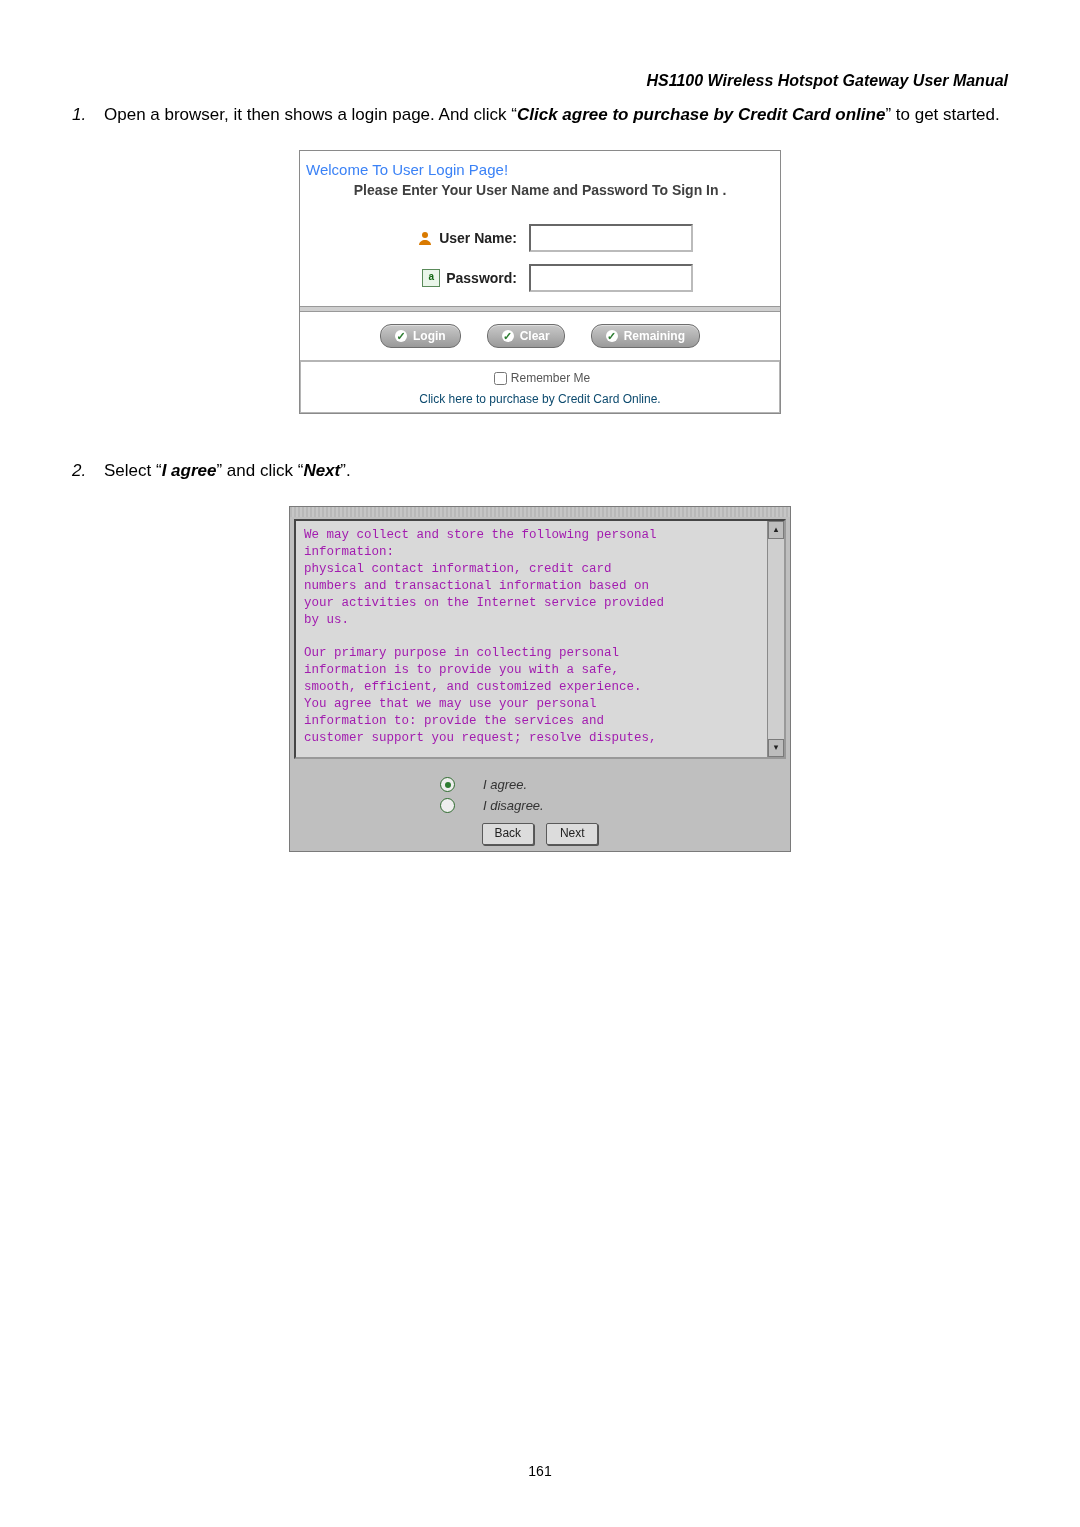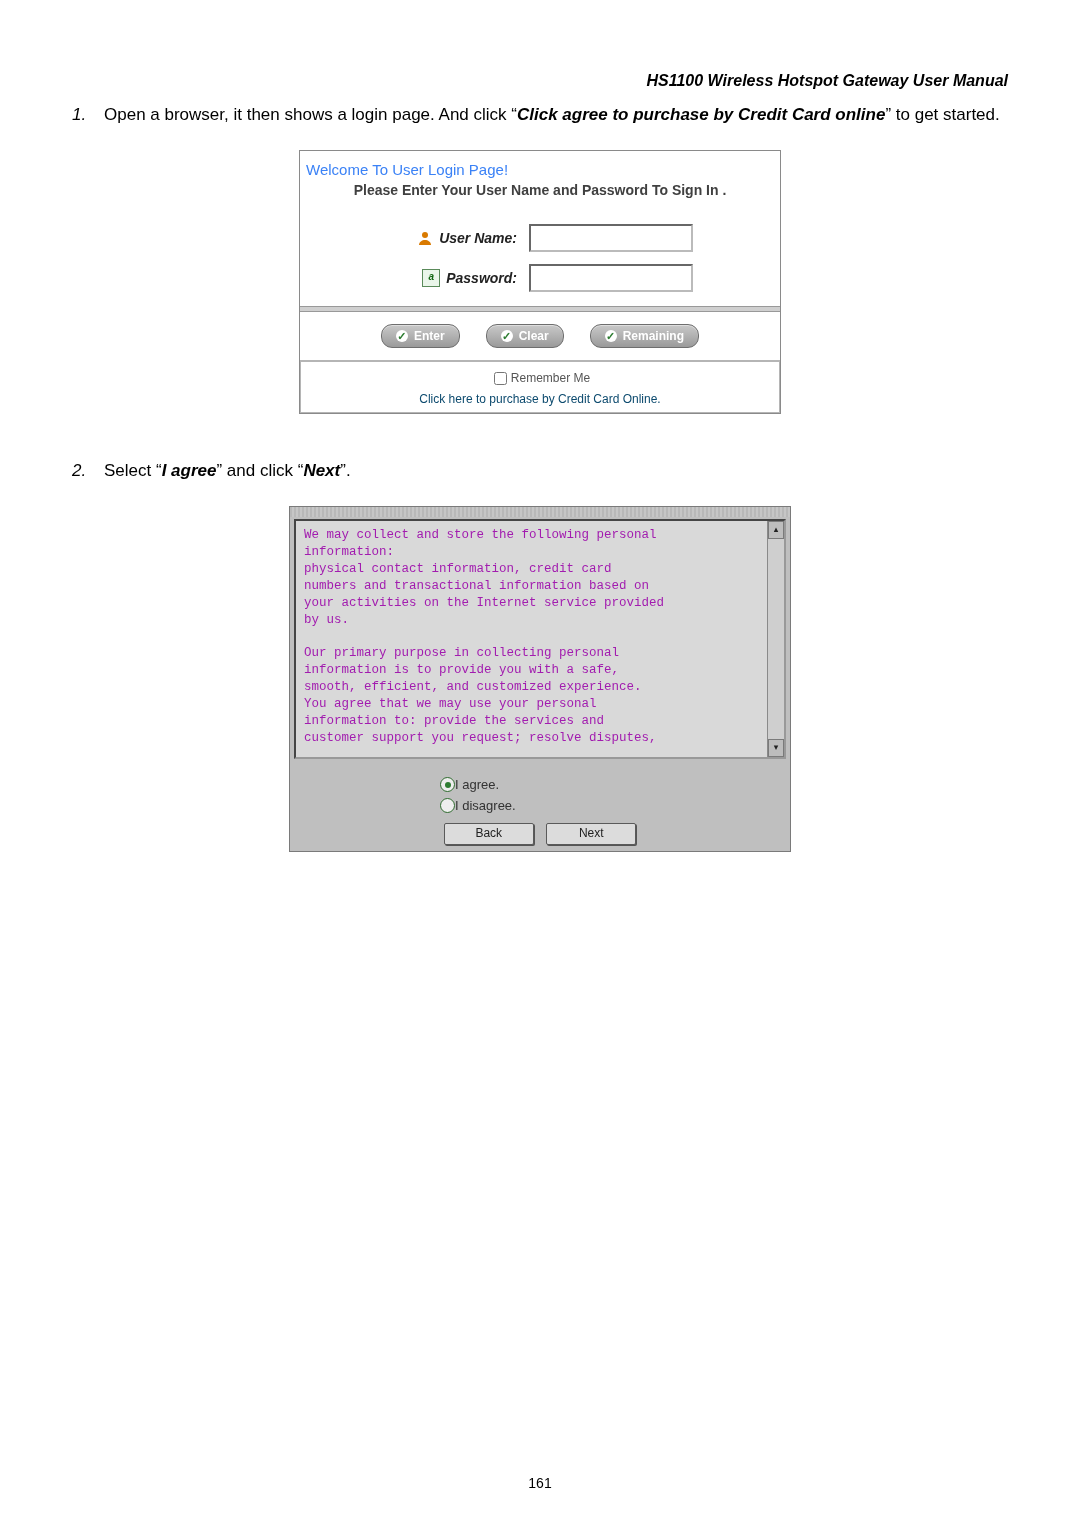--- a/index.html
+++ b/index.html
@@ -79,21 +79,20 @@
     margin-top: 4px;
   }
   .shot1-form {
     margin: 26px 0 10px 0;
   }
   .frow {
     display: flex;
     align-items: center;
     justify-content: center;
     margin: 12px 0;
-    font-style: italic;
   }
   .flabel {
     width: 130px;
     text-align: right;
     font-weight: bold;
     font-size: 14px;
     color: #222;
     display: flex;
     align-items: center;
     justify-content: flex-end;
@@ -231,23 +230,25 @@
   .radiogroup {
     margin: 18px 0 10px 0;
     display: flex;
     flex-direction: column;
     align-items: center;
     gap: 6px;
   }
   .radio-row {
     display: flex;
     align-items: center;
+    gap: 28px;
     font-size: 13px;
     color: #333;
     width: 200px;
+    font-style: italic;
   }
   .radio-dot {
     width: 13px;
     height: 13px;
     border-radius: 50%;
     border: 1px solid #2e6b2e;
     display: inline-flex;
     align-items: center;
     justify-content: center;
     background: #eee;
@@ -267,27 +268,27 @@
     display: inline-block;
     min-width: 44px;
     height: 20px;
     line-height: 18px;
     font-size: 12px;
     color: #222;
     background: #dcdcdc;
     border: 1px solid #5a5a5a;
     border-radius: 2px;
     margin: 0 4px;
-    padding: 0 22px;
+    padding: 0 3px;
     box-shadow: 1px 1px 0 #555;
   }
 
   .page-number {
     position: absolute;
-    bottom: 36px;
+    bottom: 48px;
     width: 100%;
     text-align: center;
     font-size: 14px;
   }
 </style>
 </head>
 <body>
 
 <div class="page">
   <div class="doc-header">HS1100 Wireless Hotspot Gateway User Manual</div>
@@ -326,21 +327,21 @@
             <span>Password:</span>
           </span>
           <span class="finput"></span>
         </div>
       </div>
 
       <div class="shot1-hr"></div>
 
       <div class="shot1-buttons">
         <span class="pillbtn pill-tick">
-            <span>Enter</span>
+            <span>Login</span>
           </span>
         <span class="pillbtn pill-tick">
             <span>Clear</span>
           </span>
         <span class="pillbtn pill-tick">
             <span>Remaining</span>
           </span>
       </div>
 
       <div class="shot1-footer">

